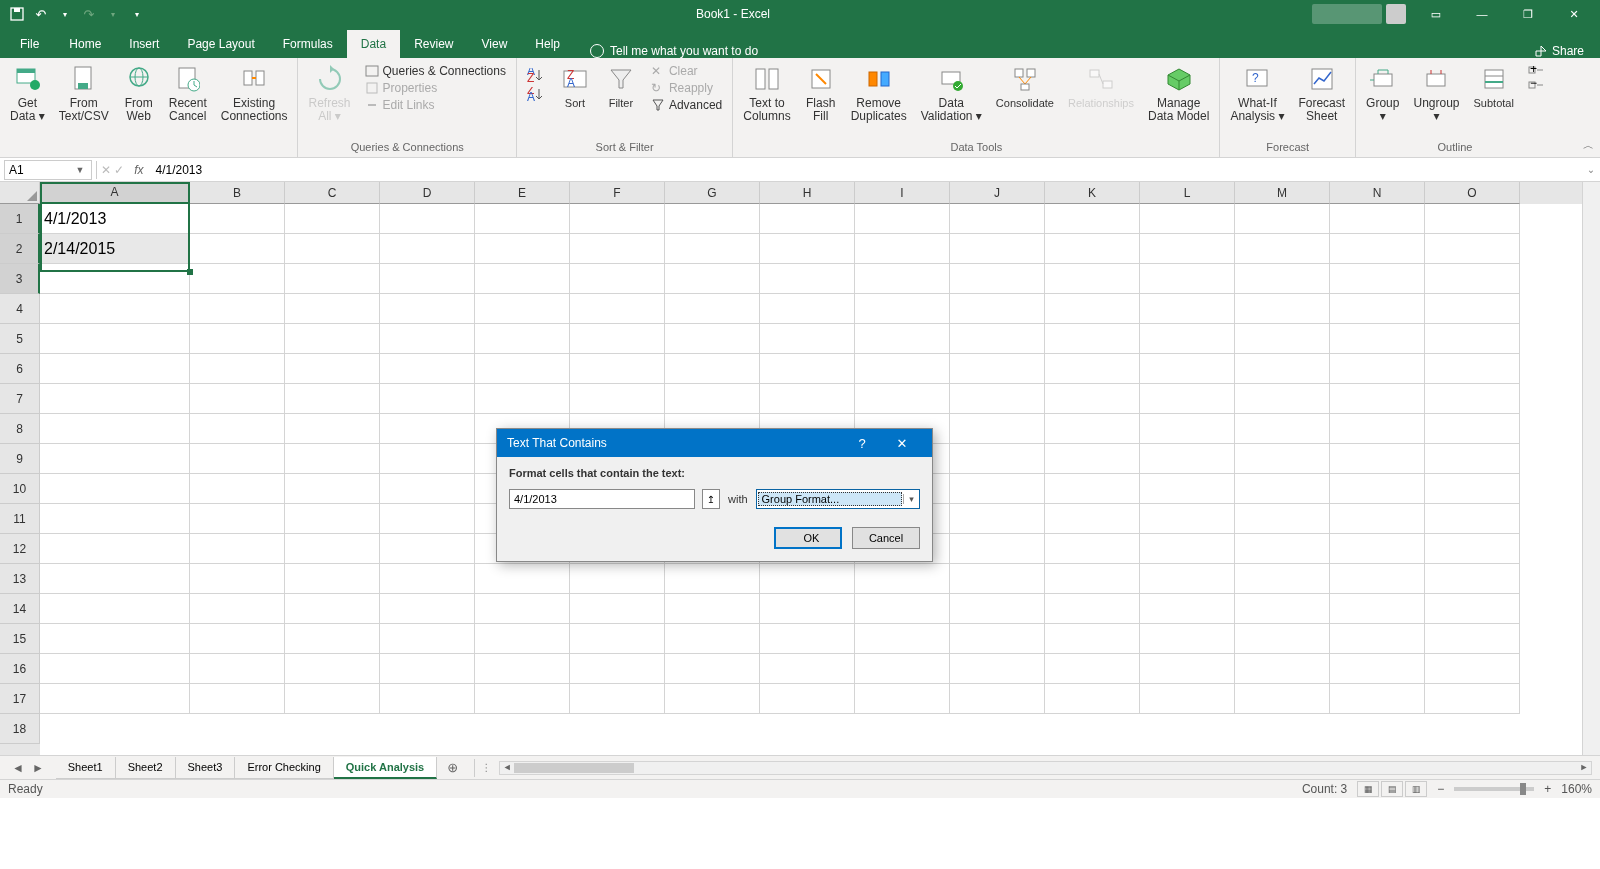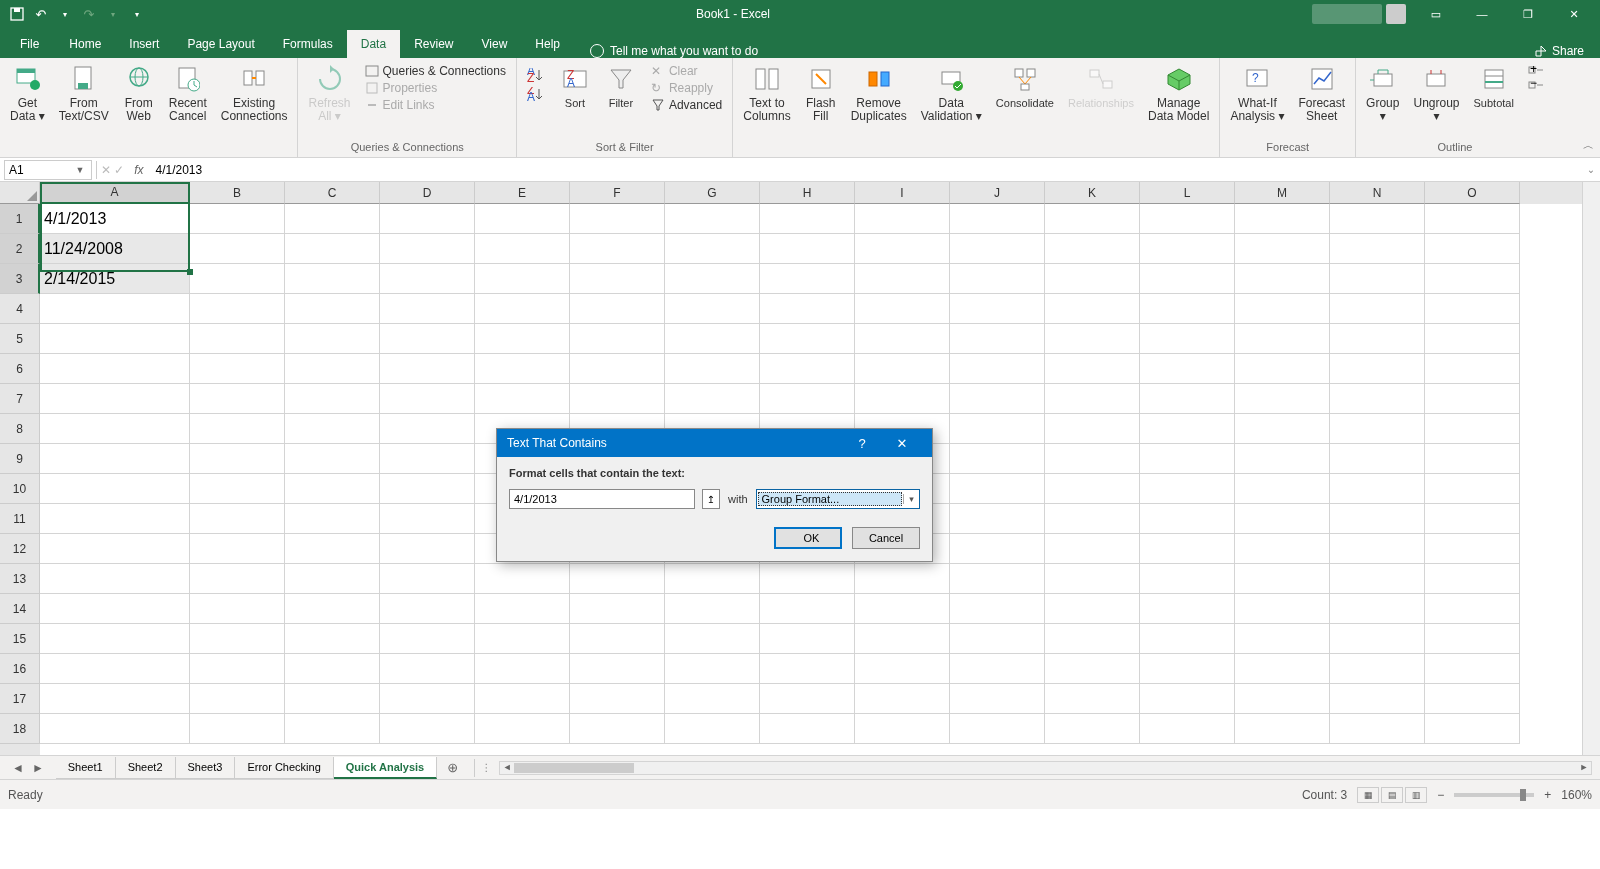--- a/index.html
+++ b/index.html
@@ -65,21 +65,21 @@
 
 .sheettabs{height:24px;border-top:1px solid #d4d4d4;background:#f3f2f1;display:flex;align-items:center;}
 .tabnav{display:flex;gap:8px;padding:0 12px;color:#666;font-size:10px;}
 .sheettab{padding:4px 12px;border-right:1px solid #ccc;font-size:11px;background:#f3f2f1;cursor:pointer;border-bottom:1px solid #ccc;}
 .sheettab.active{background:#fff;color:#217346;font-weight:600;border-bottom:2px solid #217346;}
 .addsheet{padding:4px 10px;font-size:13px;color:#666;}
 .hscroll{flex:1;margin:0 8px;height:14px;background:#f0f0f0;border:1px solid #d4d4d4;position:relative;}
 .hscroll-thumb{position:absolute;left:14px;top:1px;height:10px;width:120px;background:#ccc;}
 .hscroll-arr{position:absolute;top:0;width:14px;height:12px;text-align:center;font-size:9px;color:#666;}
 
-.statusbar{height:30px;background:#f3f2f1;border-top:1px solid #d4d4d4;display:flex;align-items:center;padding:0 8px;font-size:11px;color:#555;}
+.statusbar{height:19px;background:#f3f2f1;border-top:1px solid #d4d4d4;display:flex;align-items:center;padding:0 8px;font-size:11px;color:#555;}
 .status-right{margin-left:auto;display:flex;align-items:center;gap:10px;}
 .viewbtns{display:flex;gap:2px;}
 .viewbtn{width:22px;height:16px;border:1px solid #ccc;display:flex;align-items:center;justify-content:center;font-size:9px;}
 .zoomslider{width:80px;height:4px;background:#ccc;position:relative;}
 .zoomthumb{position:absolute;right:8px;top:-4px;width:6px;height:12px;background:#888;}
 
 .dialog{position:absolute;left:496px;top:428px;width:437px;background:#f0f0f0;border:1px solid #888;box-shadow:3px 3px 12px rgba(0,0,0,.3);}
 .dlg-title{height:28px;background:#0173c7;color:#fff;display:flex;align-items:center;padding:0 10px;font-size:12px;}
 .dlg-tbtns{margin-left:auto;display:flex;gap:0;}
 .dlg-tbtn{width:40px;height:28px;display:flex;align-items:center;justify-content:center;color:#fff;font-size:13px;}
@@ -366,20 +366,21 @@
       <div class="bigbtn">
           <div class="bigbtn-ico">
             <svg width="26" height="26">
               <path d="M13 3 L24 9 L24 18 L13 24 L2 18 L2 9 Z" fill="#6c6" stroke="#383"></path>
               <path d="M2 9 L13 15 L24 9 M13 15 L13 24" stroke="#383" fill="none"></path>
             </svg>
           </div>
           <div class="bigbtn-lbl"><span>Manage</span><br><span>Data Model</span></div>
         </div>
     </div>
+    <div class="rgroup-label">Data Tools</div>
   </div>
 
   <div class="rgroup">
     <div class="rgroup-content">
       <div class="bigbtn">
           <div class="bigbtn-ico">
             <svg width="26" height="26">
               <rect x="3" y="4" width="20" height="16" fill="#fff" stroke="#888"></rect>
               <text x="8" y="16" font-size="12" fill="#36c">?</text>
             </svg>
@@ -521,37 +522,20 @@
           <div class="cell" style="width: 95px;"></div>
           <div class="cell" style="width: 95px;"></div>
           <div class="cell" style="width: 95px;"></div>
           <div class="cell" style="width: 95px;"></div>
           <div class="cell" style="width: 95px;"></div>
           <div class="cell" style="width: 95px;"></div>
           <div class="cell" style="width: 95px;"></div>
           <div class="cell" style="width: 95px;"></div>
         </div>
         <div class="cellrow">
-          <div class="cell sel" style="width: 150px;">11/24/2008</div>
-          <div class="cell" style="width: 95px;"></div>
-          <div class="cell" style="width: 95px;"></div>
-          <div class="cell" style="width: 95px;"></div>
-          <div class="cell" style="width: 95px;"></div>
-          <div class="cell" style="width: 95px;"></div>
-          <div class="cell" style="width: 95px;"></div>
-          <div class="cell" style="width: 95px;"></div>
-          <div class="cell" style="width: 95px;"></div>
-          <div class="cell" style="width: 95px;"></div>
-          <div class="cell" style="width: 95px;"></div>
-          <div class="cell" style="width: 95px;"></div>
-          <div class="cell" style="width: 95px;"></div>
-          <div class="cell" style="width: 95px;"></div>
-          <div class="cell" style="width: 95px;"></div>
-        </div>
-        <div class="cellrow">
           <div class="cell sel" style="width: 150px;">2/14/2015</div>
           <div class="cell" style="width: 95px;"></div>
           <div class="cell" style="width: 95px;"></div>
           <div class="cell" style="width: 95px;"></div>
           <div class="cell" style="width: 95px;"></div>
           <div class="cell" style="width: 95px;"></div>
           <div class="cell" style="width: 95px;"></div>
           <div class="cell" style="width: 95px;"></div>
           <div class="cell" style="width: 95px;"></div>
           <div class="cell" style="width: 95px;"></div>

